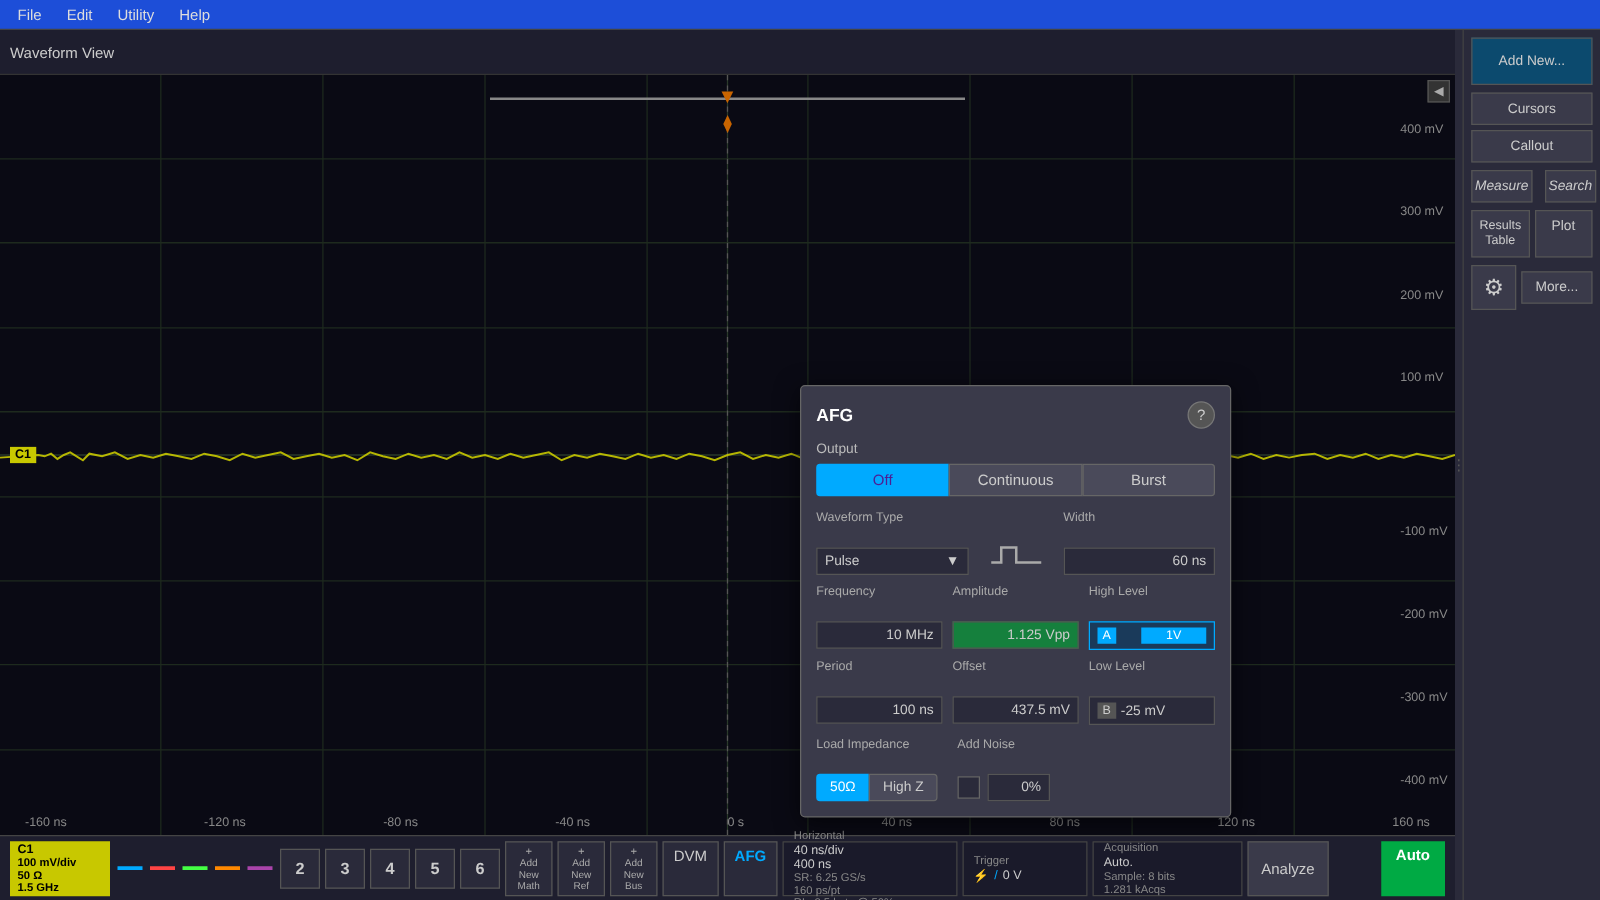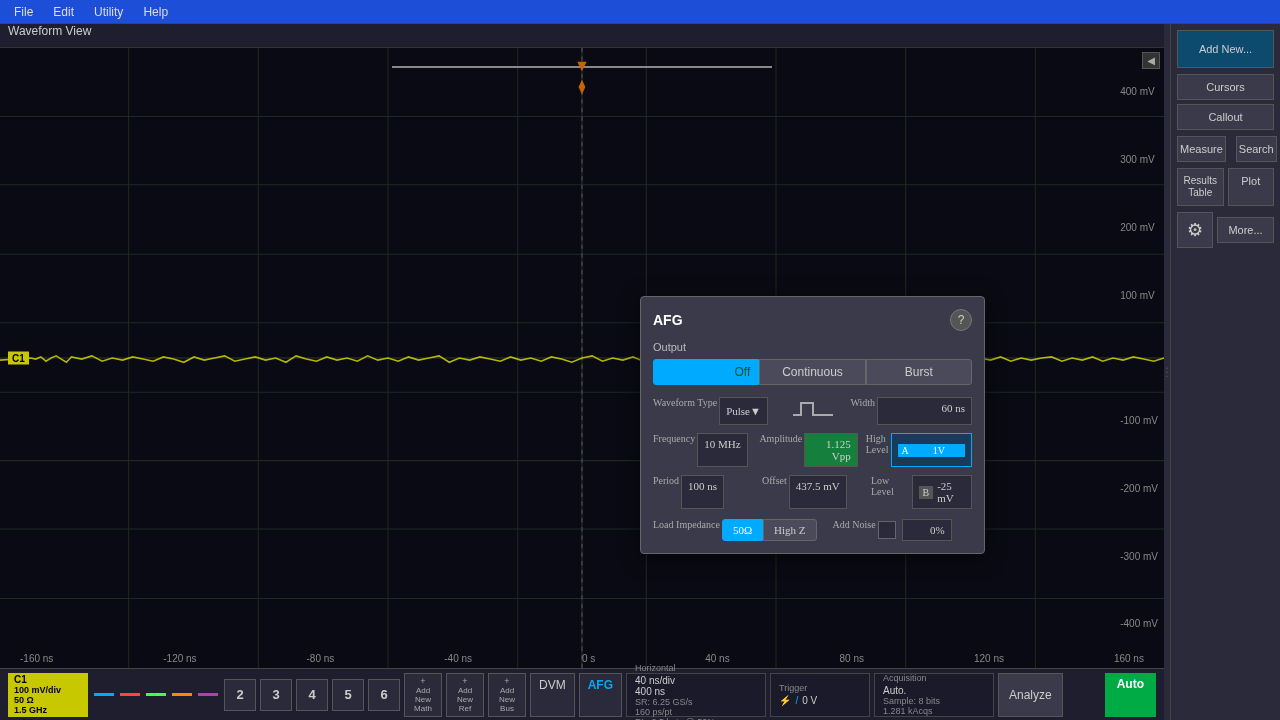--- a/index.html
+++ b/index.html
@@ -7,21 +7,21 @@
 
     
     .menu-bar { background: #1d4ed8; display: flex; align-items: center; height: 24px; padding: 0 4px; border-bottom: 1px solid #444; }
     .menu-item { padding: 2px 10px; cursor: pointer; color: #ddd; font-size: 12px; }
 
     
     .main-layout { display: flex; height: 696px; }
 
     
     .waveform-area { flex: 1; background: #0a0a14; position: relative; display: flex; flex-direction: column; }
-    .waveform-header { background: #1e1e2e; height: 24px; display: flex; align-items: flex-start; padding: 0 8px; border-bottom: 1px solid #333; }
+    .waveform-header { background: #1e1e2e; height: 36px; display: flex; align-items: center; padding: 0 8px; border-bottom: 1px solid #333; }
     .waveform-title { color: #ccc; font-size: 12px; }
 
     
     .grid-canvas { flex: 1; position: relative; overflow: hidden; }
 
     
     .bottom-bar { height: 52px; background: #1e1e2e; border-top: 1px solid #444; display: flex; align-items: center; padding: 0 8px; gap: 4px; }
     .num-btn { background: #2a2a3a; border: 1px solid #555; color: #ccc; width: 32px; height: 32px; display: flex; align-items: center; justify-content: center; cursor: pointer; font-size: 13px; font-weight: bold; }
     .add-btn { background: #2a2a3a; border: 1px solid #555; color: #aaa; padding: 2px 4px; font-size: 9px; display: flex; flex-direction: column; align-items: center; justify-content: center; height: 44px; min-width: 38px; cursor: pointer; }
     .dvm-btn { background: #2a2a3a; border: 1px solid #555; color: #ccc; padding: 4px 8px; height: 44px; cursor: pointer; }
@@ -36,24 +36,24 @@
     .right-btn-half { flex: 1; background: #3a3a4a; border: 1px solid #555; color: #ccc; padding: 6px 2px; text-align: center; cursor: pointer; font-size: 11px; }
 
     
     .afg-dialog { position: absolute; left: 640px; top: 248px; width: 345px; background: #3a3a4a; border: 1px solid #666; border-radius: 4px; padding: 12px; z-index: 100; box-shadow: 0 4px 20px rgba(0,0,0,0.6); }
     .afg-header { display: flex; justify-content: space-between; align-items: center; margin-bottom: 10px; }
     .afg-title { color: #fff; font-size: 14px; font-weight: bold; }
     .afg-help { background: #555; border: 1px solid #777; color: #ccc; width: 22px; height: 22px; border-radius: 50%; display: flex; align-items: center; justify-content: center; cursor: pointer; font-size: 12px; }
     .afg-section-label { color: #bbb; font-size: 11px; margin-bottom: 6px; }
     .btn-group { display: flex; gap: 0; margin-bottom: 12px; }
     .btn-group-item { flex: 1; padding: 5px 8px; border: 1px solid #666; color: #ccc; background: #4a4a5a; cursor: pointer; font-size: 12px; text-align: center; }
-    .btn-group-item.active { background: #00aaff; color: #14532d; border-color: #00aaff; text-align: right; }
+    .btn-group-item.active { background: #00aaff; color: #4c1d95; border-color: #00aaff; }
     .btn-group-item:first-child { border-radius: 3px 0 0 3px; }
     .btn-group-item:last-child { border-radius: 0 3px 3px 0; }
-    .afg-field { display: flex; flex-direction: row; gap: 2px; font-family: Liberation Serif, serif; }
+    .afg-field { display: flex; flex-direction: column; gap: 18px; }
     .afg-field-label { color: #aaa; font-size: 10px; }
     .afg-input { background: #2a2a3a; border: 1px solid #555; color: #ccc; padding: 4px 6px; font-size: 11px; text-align: right; width: 100%; }
 
     
     .grid-svg { position: absolute; left: 0; top: 0; width: 100%; height: 100%; pointer-events: none; }
 
     .divider-bar { width: 6px; background: #2a2a3a; cursor: col-resize; display: flex; align-items: center; justify-content: center; color: #555; }
   </style>
 </head>
 <body>
@@ -304,21 +304,21 @@
   </div>
 
   <div class="divider-bar">⋮</div>
 
   <div class="right-panel">
     <div class="add-new-btn">Add New...</div>
     <div style="display:flex; gap:4px;flex-direction:column;">
       <div class="right-btn-half">Cursors</div>
       <div class="right-btn-half">Callout</div>
     </div>
-    <div style="display:flex; gap:10px;">
+    <div style="display:flex; gap:10px;font-style:italic;">
       <div class="right-btn-half">Measure</div>
       <div class="right-btn-half">Search</div>
     </div>
     <div style="display:flex; gap:4px;">
       <div class="right-btn-half" style="font-size:10px; line-height:1.2; text-align:center; padding:6px 2px; background:#3a3a4a; border:1px solid #555; color:#ccc; cursor:pointer;">Results<br>Table</div>
       <div class="right-btn-half">Plot</div>
     </div>
     <div style="display:flex; gap:4px; align-items:center;">
       <div style="background:#3a3a4a; border:1px solid #555; color:#ccc; width:36px; height:36px; display:flex; align-items:center; justify-content:center; cursor:pointer; font-size:18px;">
         <span>⚙</span>

